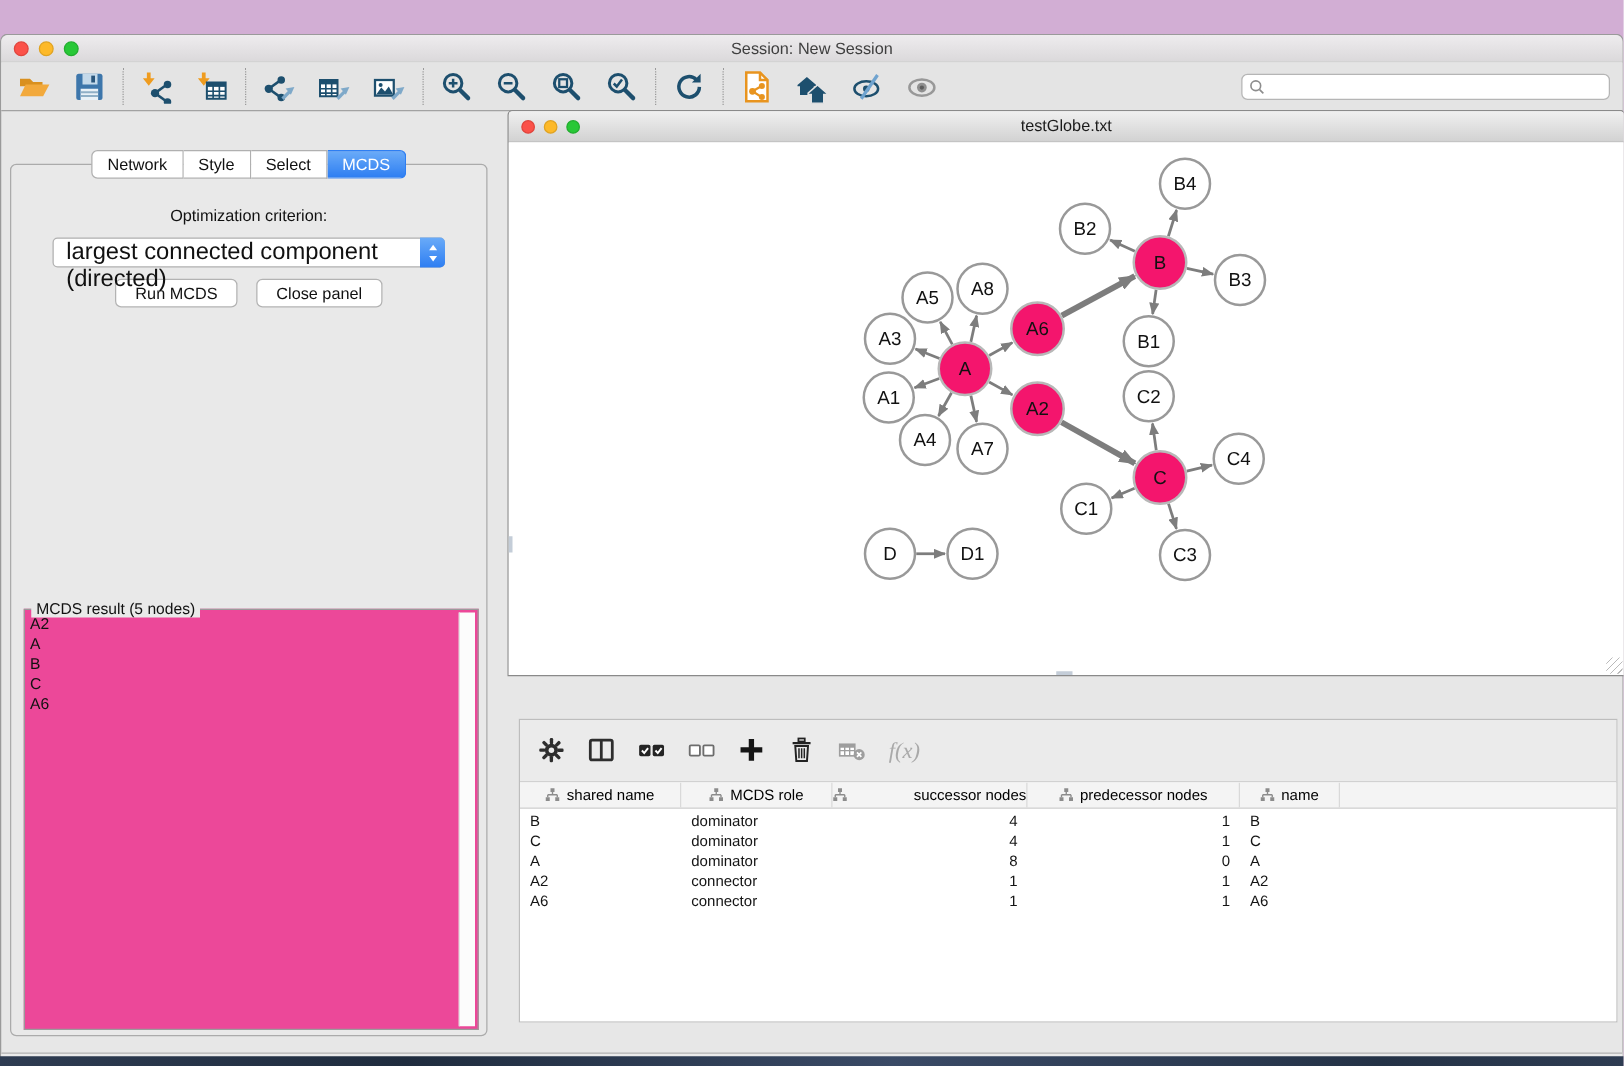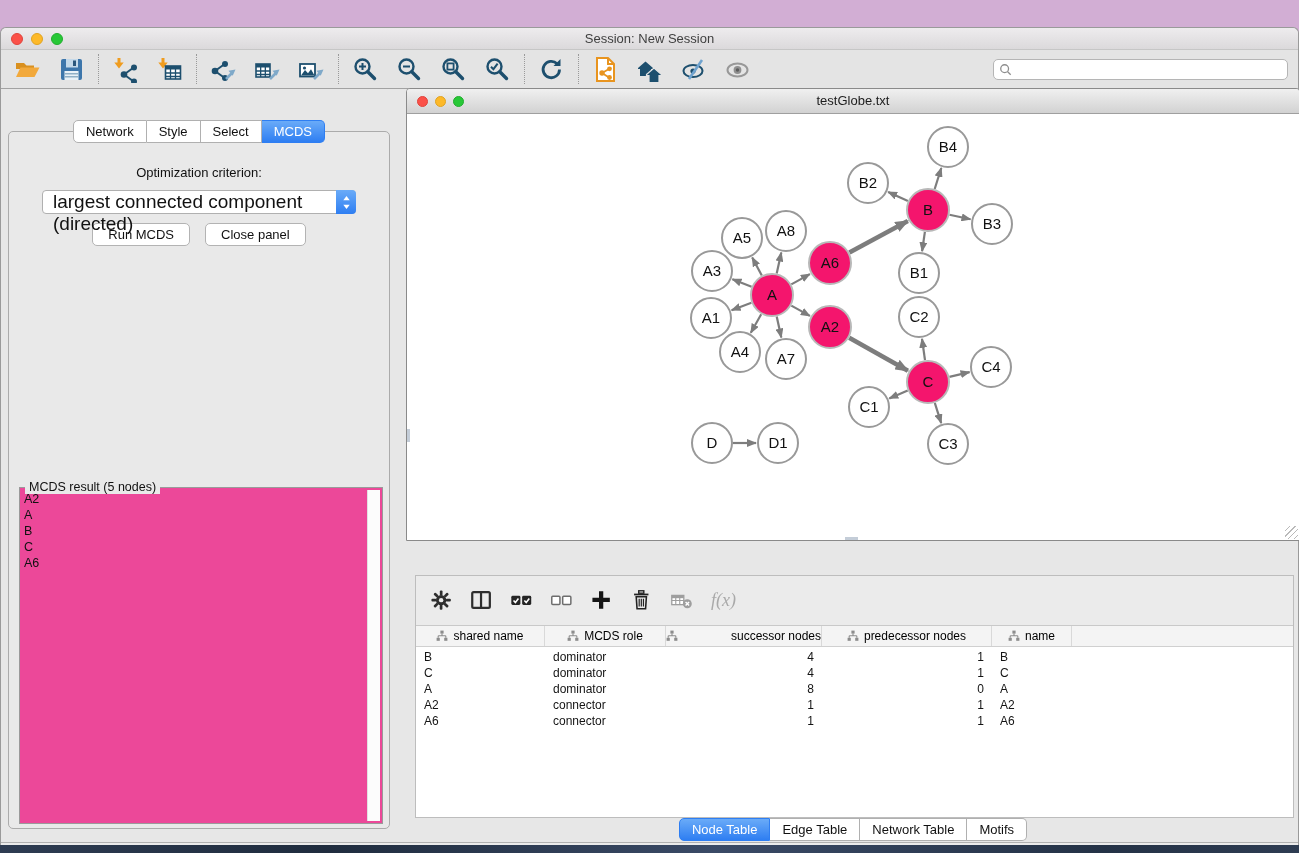--- a/index.html
+++ b/index.html
@@ -601,26 +601,20 @@
               <div class="tbl-row">
                 <div class="td" style="width: 129px; text-align: left;">A6</div>
                 <div class="td" style="width: 121px; text-align: left;">connector</div>
                 <div class="td" style="width: 156px; text-align: right;">1</div>
                 <div class="td" style="width: 170px; text-align: right;">1</div>
                 <div class="td" style="width: 80px; text-align: left;">A6</div>
               </div>
             </div>
         </div>
       </div>
-      <div class="bottom-tabs seg" id="bottom-tabs">
-          <span class="seg-tab active">Node Table</span>
-          <span class="seg-tab">Edge Table</span>
-          <span class="seg-tab">Network Table</span>
-          <span class="seg-tab">Motifs</span>
-        </div>
     </div>
 
     <div class="statusbar">
       <div class="sb-list-btn">
         <span style="display:inline-flex;width:18px;height:18px;">
             <svg viewBox="0 0 26 26">
               <g fill="#222">
                 <rect x="4" y="6" width="3" height="3"></rect>
                 <rect x="4" y="11.5" width="3" height="3"></rect>
                 <rect x="4" y="17" width="3" height="3"></rect>

